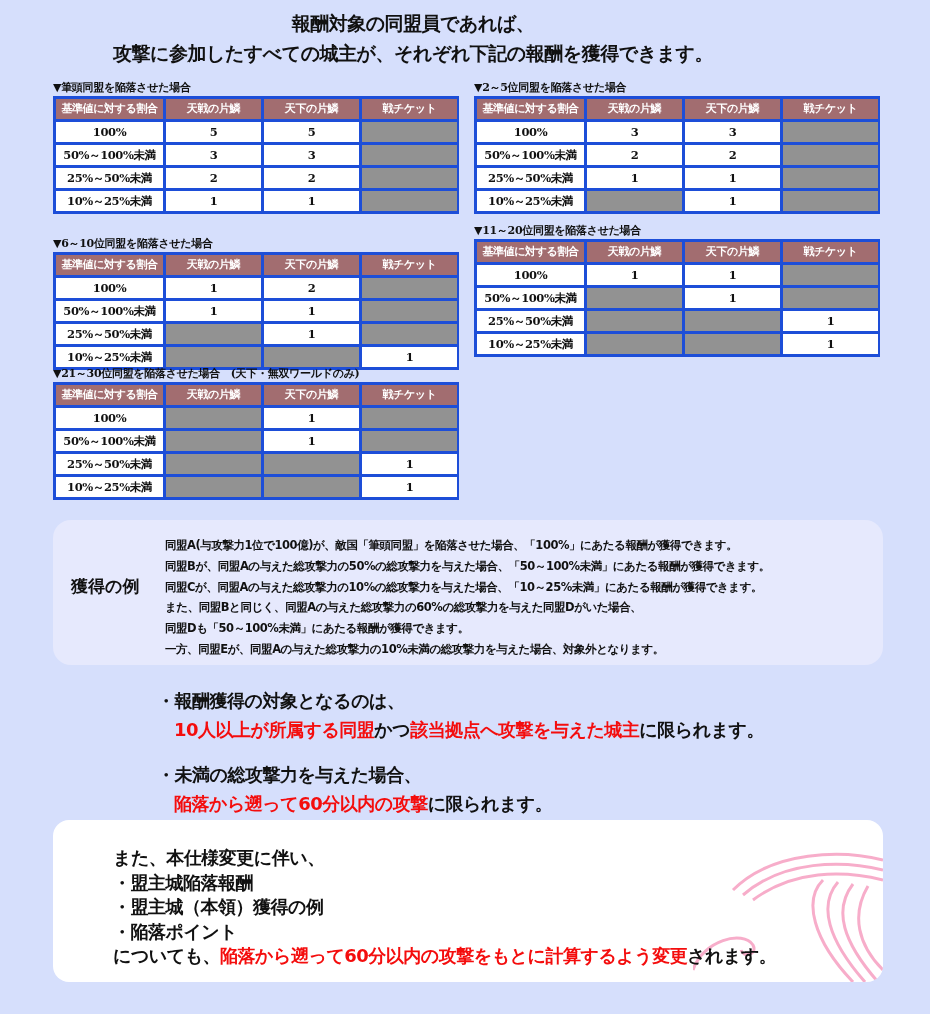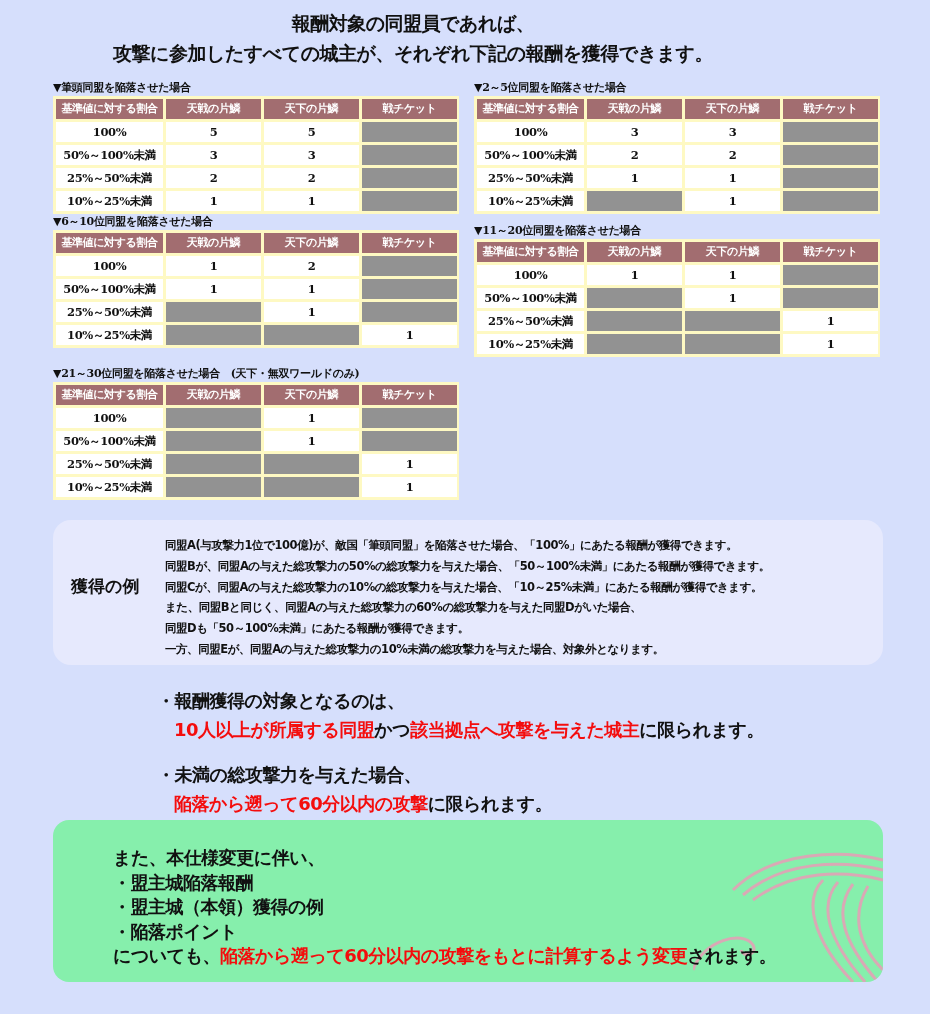--- a/index.html
+++ b/index.html
@@ -16,21 +16,21 @@
     text-align: center; font-weight: bold; font-size: 19px; line-height: 30px;
     letter-spacing: -0.5px;
   }
   .tblock { position: absolute; width: 406px; }
   .tcaption {
     font-family: "DejaVu Serif", "Liberation Serif", serif;
     font-weight: bold; font-size: 11px; height: 16px; line-height: 16px;
     letter-spacing: -0.3px; white-space: nowrap;
   }
   .tframe {
-    background: #fef9c3; padding: 3px;
+    background: #1d4ed8; padding: 3px;
     display: grid; grid-template-columns: 107px 95px 95px 95px; grid-auto-rows: 20px;
     column-gap: 3px; row-gap: 3px; width: 406px;
   }
   .cell {
     font-family: "DejaVu Serif", "Liberation Serif", serif;
     font-weight: bold; font-size: 11.5px; text-align: center; line-height: 20px;
     white-space: nowrap; overflow: hidden; letter-spacing: -0.4px;
   }
   .cell.head { background: #a26d70; color: #fff; font-size: 11px; }
   .cell.val { background: #fff; color: #111; }
@@ -48,21 +48,21 @@
   }
   .notes {
     position: absolute; left: 118px; top: 686px; font-weight: bold; font-size: 18px;
     line-height: 29px; letter-spacing: -0.5px; white-space: nowrap; margin-left: 39px;
   }
   .notes .indent { padding-left: 17px; }
   .notes .gap { height: 16px; }
   .red { color: #f40d0d; }
   .pinkbox {
     position: absolute; left: 53px; top: 820px; width: 830px; height: 162px;
-    background: #86efac; border-radius: 16px; overflow: hidden;
+    background: #ffffff; border-radius: 16px; overflow: hidden;
   }
   .pinkbox .wave { position: absolute; right: 0; top: 0; width: 190px; height: 162px; }
   .pinkbox .text {
     position: absolute; left: 60px; top: 26px; font-weight: bold; font-size: 18px;
     line-height: 24.5px; letter-spacing: -0.5px; white-space: nowrap;
   }
 </style>
 </head>
 <body>
 
@@ -114,21 +114,21 @@
       <div class="cell val">25%～50%未満</div>
       <div class="cell val">1</div>
       <div class="cell val">1</div>
       <div class="cell empty"></div>
       <div class="cell val">10%～25%未満</div>
       <div class="cell empty"></div>
       <div class="cell val">1</div>
       <div class="cell empty"></div>
     </div>
 </div>
-<div class="tblock" style="left:53px; top:214px;">
+<div class="tblock" style="left:53px; top:236px;">
   <div class="tcaption">▼6～10位同盟を陥落させた場合</div>
   <div class="tframe">
       <div class="cell head">基準値に対する割合</div>
       <div class="cell head">天戦の片鱗</div>
       <div class="cell head">天下の片鱗</div>
       <div class="cell head">戦チケット</div>
       <div class="cell val">100%</div>
       <div class="cell val">1</div>
       <div class="cell val">2</div>
       <div class="cell empty"></div>

